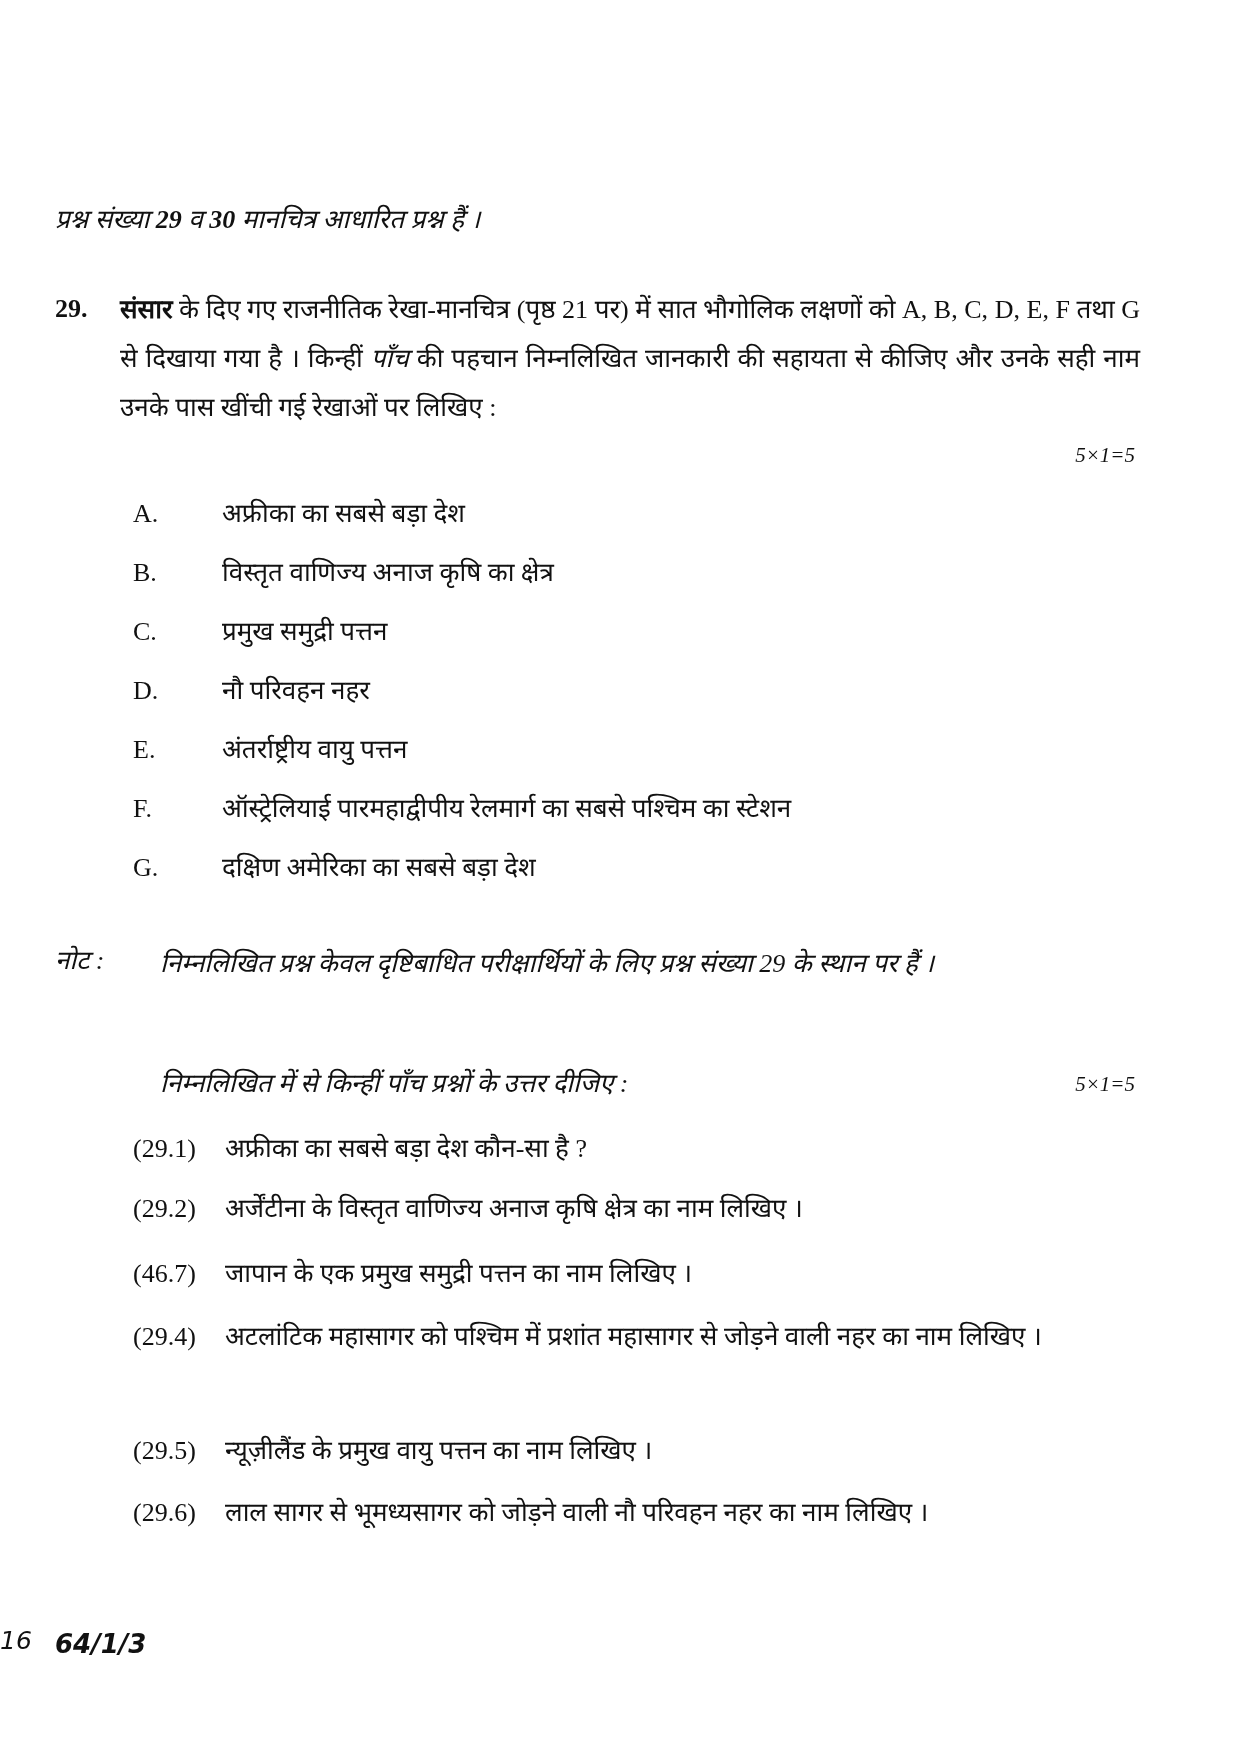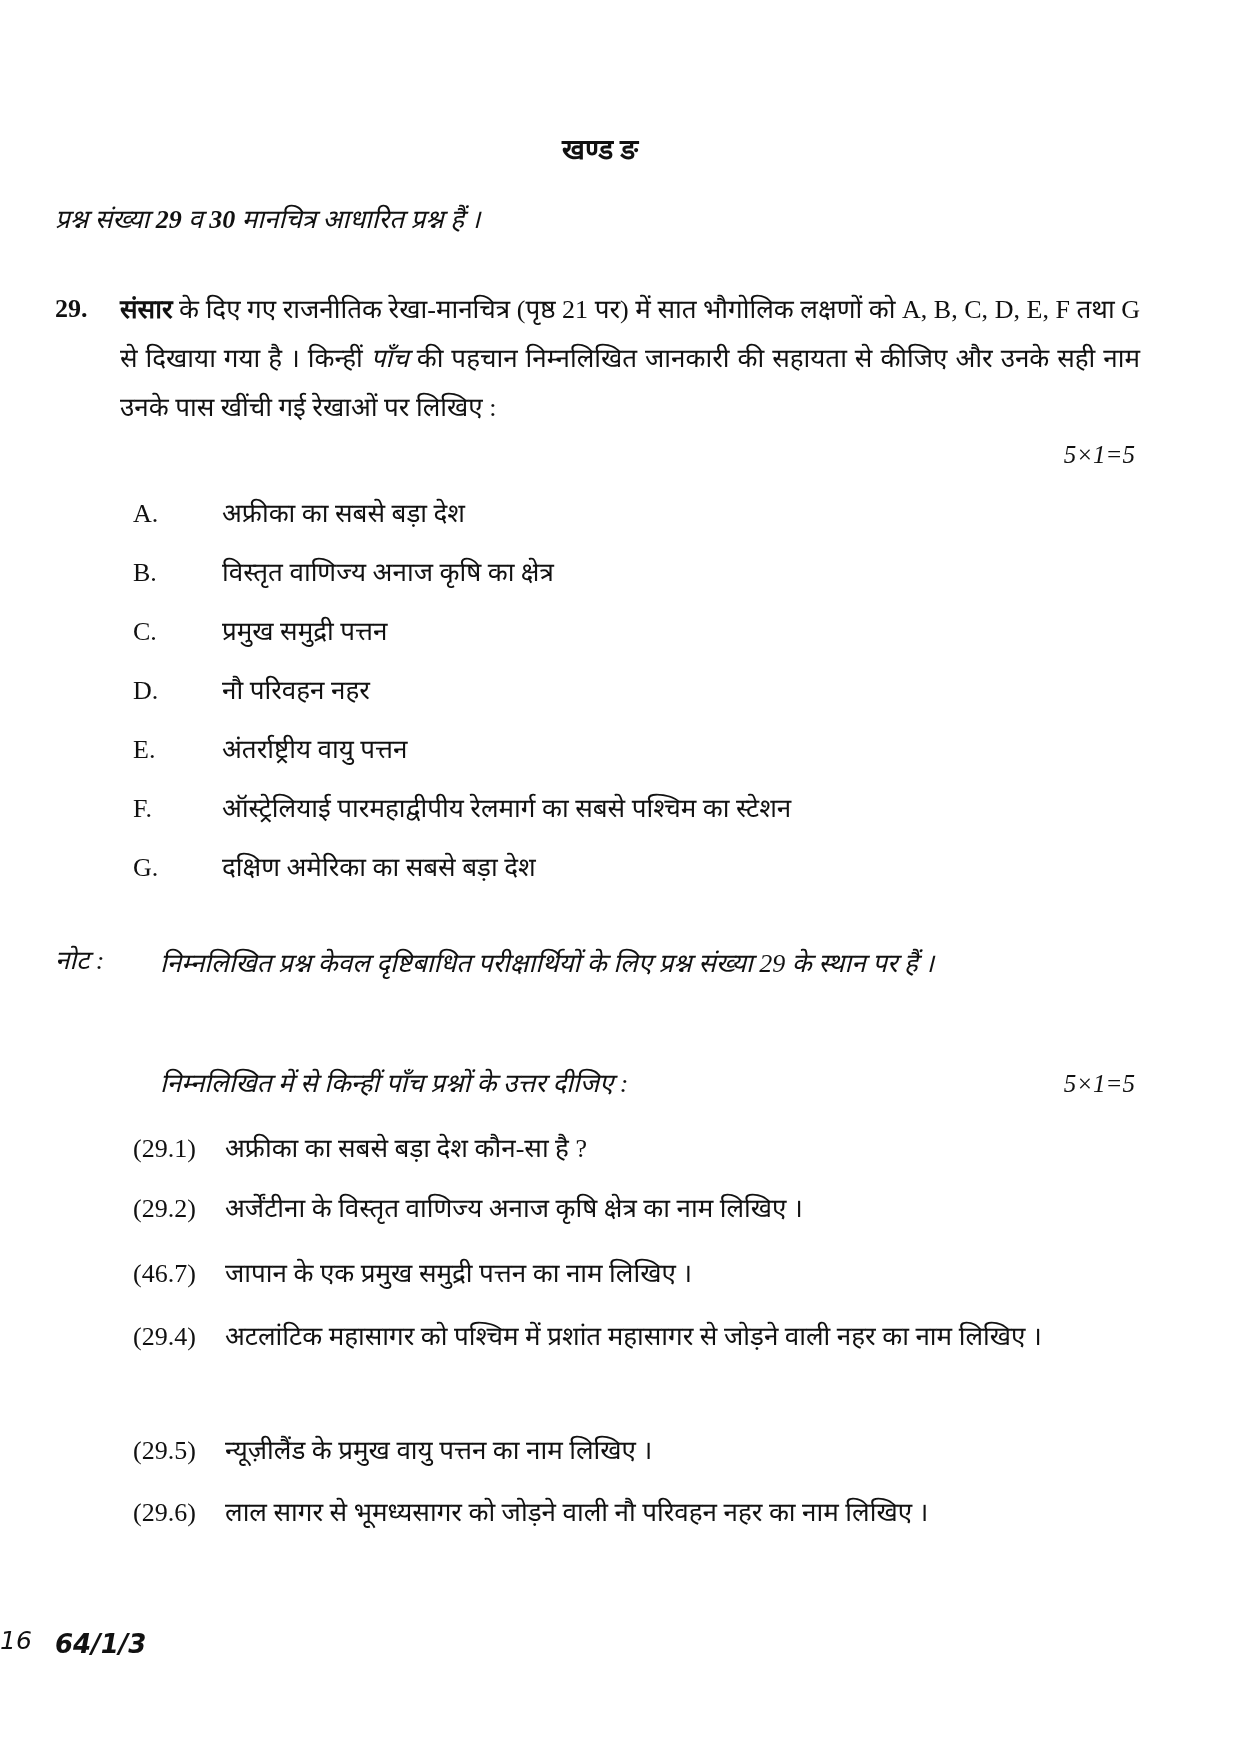--- a/index.html
+++ b/index.html
@@ -13,40 +13,39 @@
     margin:0 auto;
     overflow:hidden;
   }
   .abs{position:absolute;}
   .b{font-weight:bold;}
   .bi{font-weight:normal;font-style:italic;}
   .heading{left:0;width:1200px;top:130px;text-align:center;font-size:28px;font-weight:bold;line-height:40px;}
   .intro{left:55px;top:200px;line-height:40px;font-style:italic;}
   .qnum{left:55px;top:289px;font-weight:bold;line-height:40px;}
   .qpara{left:120px;top:285px;width:1020px;text-align:justify;line-height:49px;}
-  .marks{right:106px;font-style:italic;font-size:25px;line-height:36px;}
+  .marks{right:106px;font-style:italic;font-size:21px;line-height:36px;}
   .marks1{top:437px;}
   .marks2{top:1066px;}
   .feat{left:133px;line-height:40px;white-space:nowrap;}
   .flabel{display:inline-block;width:89px;}
   .notelabel{left:55px;top:941px;line-height:40px;}
   .notetext{left:160px;top:939px;width:975px;text-align:justify;line-height:50px;font-style:italic;}
   .instr{left:160px;top:1064px;line-height:40px;font-style:italic;}
   .subq{left:133px;line-height:50px;}
   .sqlabel{display:inline-block;width:92px;vertical-align:top;}
   .sqtext{display:inline-block;width:913px;vertical-align:top;text-align:justify;}
   .footer-code{left:55px;top:1626px;font-family:"DejaVu Sans","Liberation Sans",sans-serif;font-style:italic;font-weight:bold;font-size:26px;line-height:36px;text-align:right;}
   .footer-page{left:0;width:1241px;top:1623px;font-family:"DejaVu Sans","Liberation Sans",sans-serif;font-style:italic;font-size:25px;line-height:36px;}
 </style>
 </head>
 <body>
 
 <div class="page">
 
-  <div class="abs heading">खण्ड ङ</div>
 
   <div class="abs intro"><span>प्रश्न संख्या </span><span class="b">29</span><span> व </span><span class="b">30</span><span> मानचित्र आधारित प्रश्न हैं ।</span></div>
 
   <div class="abs qnum">29.</div>
 
   <div class="abs qpara"><span class="b">संसार</span><span> के दिए गए राजनीतिक रेखा-मानचित्र (पृष्ठ 21 पर) में सात भौगोलिक लक्षणों को A, B, C, D, E, F तथा G से दिखाया गया है । किन्हीं </span><span class="bi">पाँच</span><span> की पहचान निम्नलिखित जानकारी की सहायता से कीजिए और उनके सही नाम उनके पास खींची गई रेखाओं पर लिखिए :</span></div>
 
   <div class="abs marks marks1">5×1=5</div>
 
   <div class="abs feat" style="top:494px"><span class="flabel">A.</span><span>अफ्रीका का सबसे बड़ा देश</span></div>

